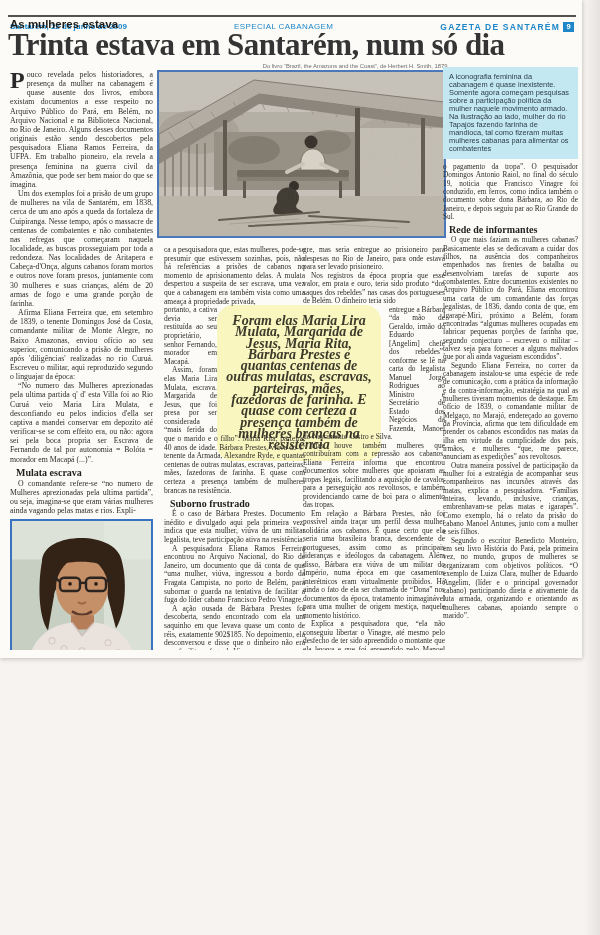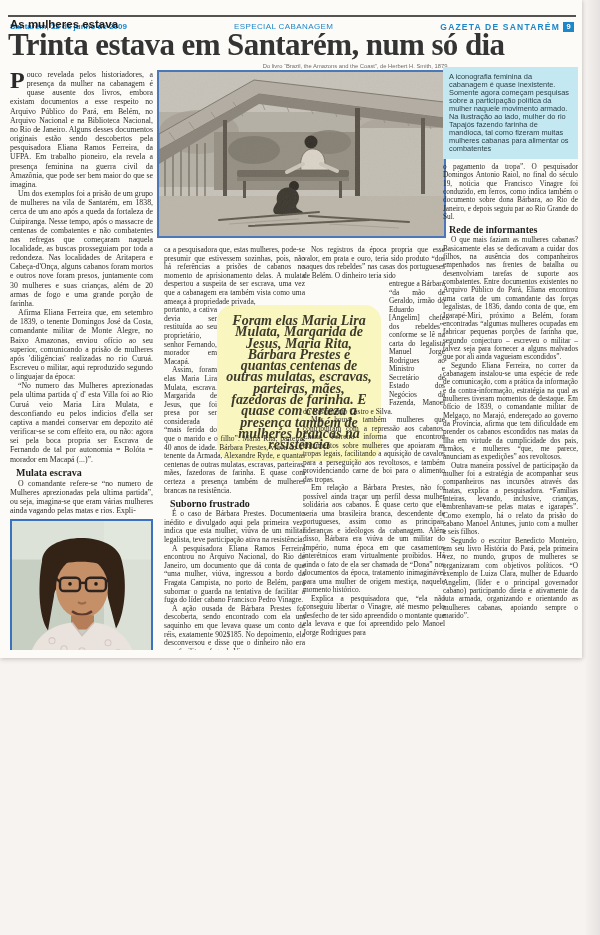--- a/index.html
+++ b/index.html
@@ -202,20 +202,21 @@
       <div class="fl-r"></div>
       <p class="ni">portanto, a cativa devia ser restituída ao seu proprietário, senhor Fernando, morador em Macapá.</p>
       <p>Assim, foram elas Maria Lira Mulata, escrava. Margarida de Jesus, que foi presa por ser considerada “mais ferida do que o marido e o filho”. Maria Rita, parteira, 40 anos de idade. Bárbara Prestes, viúva do 1º tenente da Armada, Alexandre Ryde, e quantas centenas de outras mulatas, escravas, parteiras, mães, fazedoras de farinha. E quase com certeza a presença também de mulheres brancas na resistência.</p>
       <div class="subhead">Suborno frustrado</div>
       <p>É o caso de Bárbara Prestes. Documento inédito e divulgado aqui pela primeira vez, indica que esta mulher, viúva de um militar legalista, teve participação ativa na resistência.</p>
       <p>A pesquisadora Eliana Ramos Ferreira encontrou no Arquivo Nacional, do Rio de Janeiro, um documento que dá conta de que “uma mulher, viúva, ingressou a bordo da Fragata Campista, no porto de Belém, para subornar o guarda na tentativa de facilitar a fuga do líder cabano Francisco Pedro Vinagre.</p>
       <p>A ação ousada de Bárbara Prestes foi descoberta, sendo encontrado com ela um saquinho em que levava quase um conto de réis, exatamente 902$185. No depoimento, ela desconversou e disse que o dinheiro não era para facilitar a fuga de Vina-</p>
     </div>
 
     <div class="col col3">
+      <p class="ni">gre, mas seria entregue ao prisioneiro para despesas no Rio de Janeiro, para onde estava para ser levado prisioneiro.</p>
       <p>Nos registros da época propria que esse valor, em prata e ouro, teria sido produto “dos saques dos rebeldes” nas casas dos portugueses de Belém. O dinheiro teria sido</p>
       <div class="fl-l"></div>
       <p class="ni">entregue a Bárbara “da mão de Geraldo, irmão do Eduardo [Angelim] chefe dos rebeldes”, conforme se lê na carta do legalista Manuel Jorge Rodrigues ao Ministro e Secretário de Estado dos Negócios da Fazenda, Manoel do Nascimento Castro e Silva.</p>
       <p>Mas houve também mulheres que contribuíram com a repressão aos cabanos. Eliana Ferreira informa que encontrou documentos sobre mulheres que apoiaram as tropas legais, facilitando a aquisição de cavalos para a perseguição aos revoltosos, e também providenciando carne de boi para o alimento das tropas.</p>
       <p>Em relação a Bárbara Prestes, não foi possível ainda traçar um perfil dessa mulher solidária aos cabanos. É quase certo que ela seria uma brasileira branca, descendente de portugueses, assim como as principais lideranças e ideólogos da cabanagem. Além disso, Bárbara era viúva de um militar do Império, numa época em que casamentos interétnicos eram virtualmente proibidos. Há ainda o fato de ela ser chamada de “Dona” nos documentos da época, tratamento inimaginável para uma mulher de origem mestiça, naquele momento histórico.</p>
       <p>Explica a pesquisadora que, “ela não conseguiu libertar o Vinagre, até mesmo pelo desfecho de ter sido apreendido o montante que ela levava e que foi apreendido pelo Manoel Jorge Rodrigues para</p>
     </div>
 
     <div class="col col4">
       <div class="sidebar-note">A iconografia feminina da cabanagem é quase inexistente. Somente agora começam pesquisas sobre a participação política da mulher naquele movimento armado. Na ilustração ao lado, mulher do rio Tapajós fazendo farinha de mandioca, tal como fizeram muitas mulheres cabanas para alimentar os combatentes</div>

